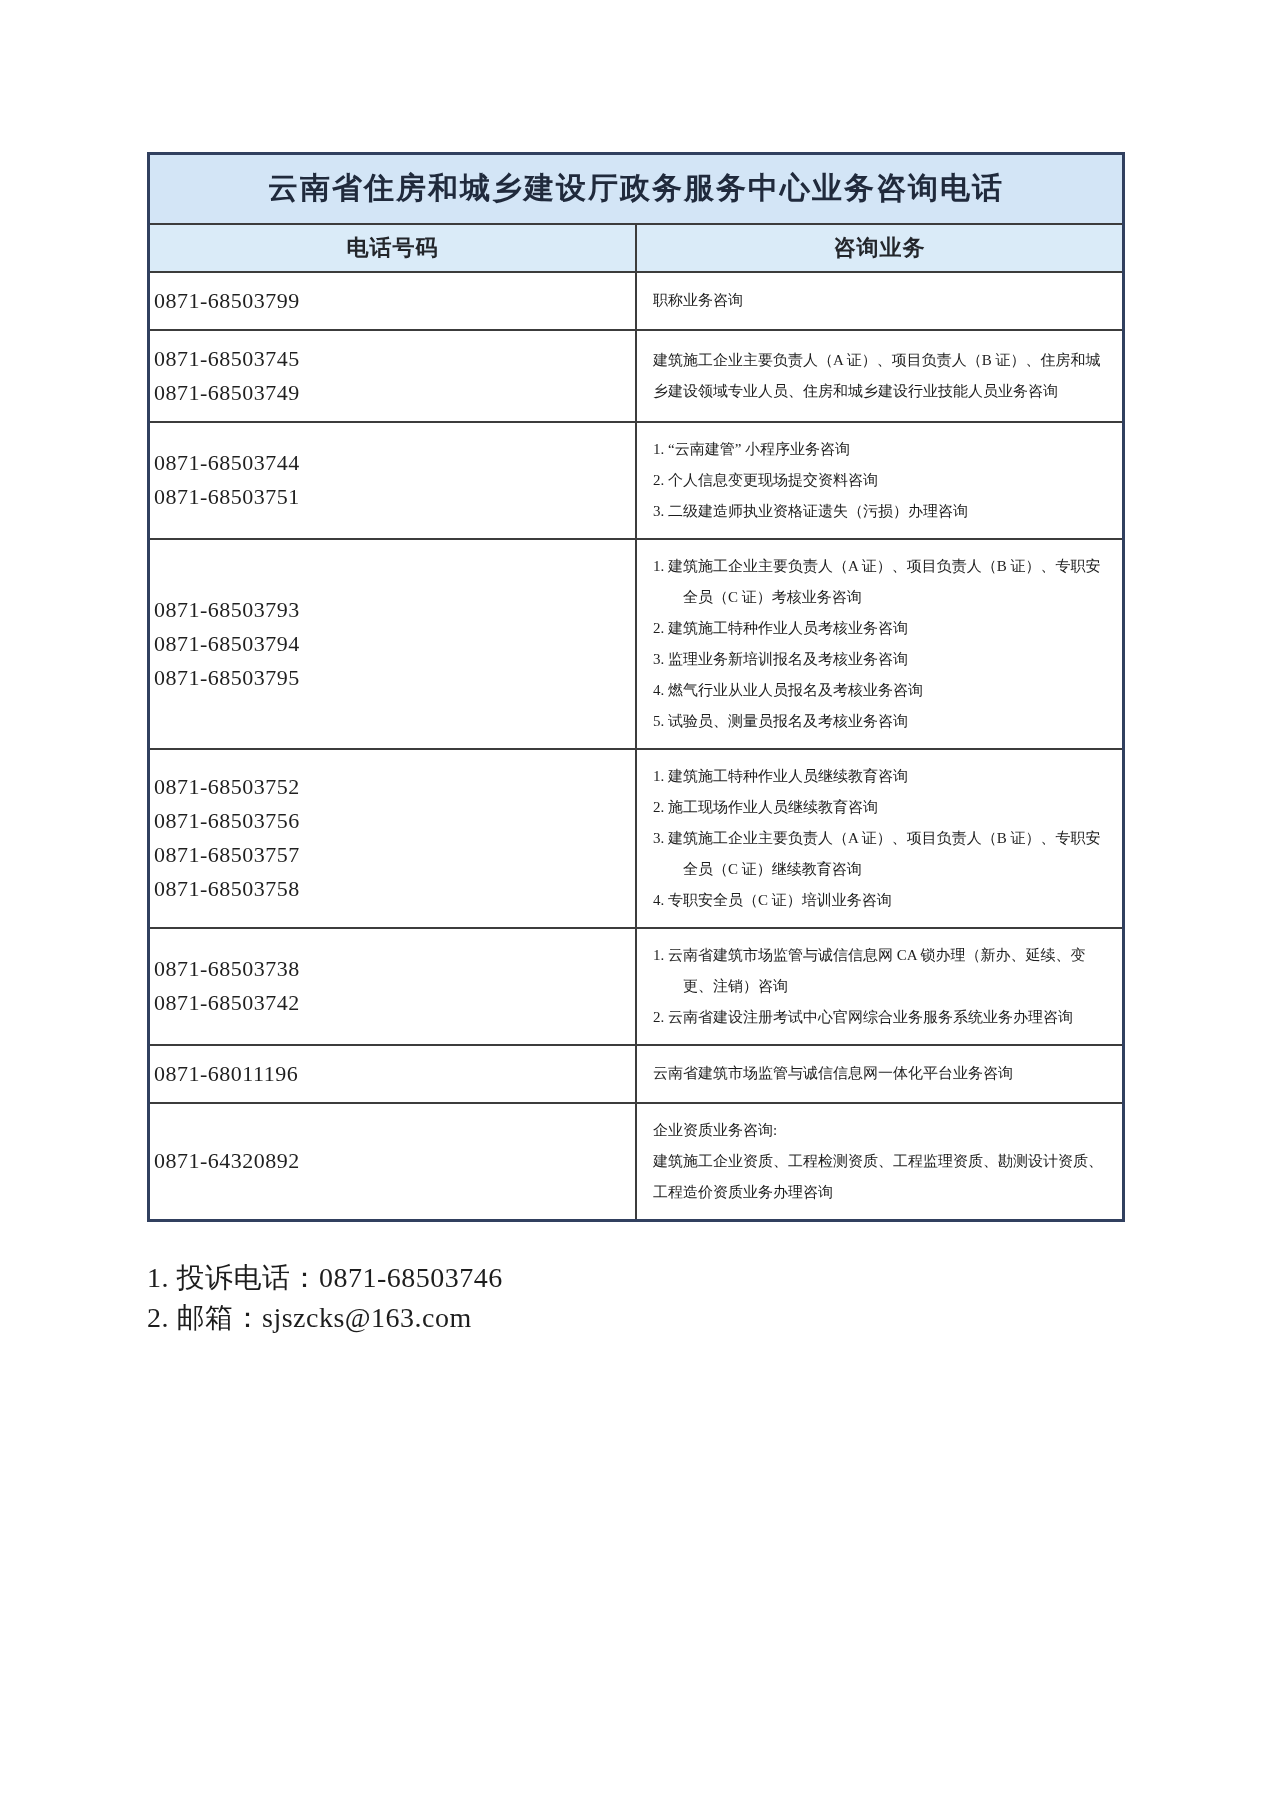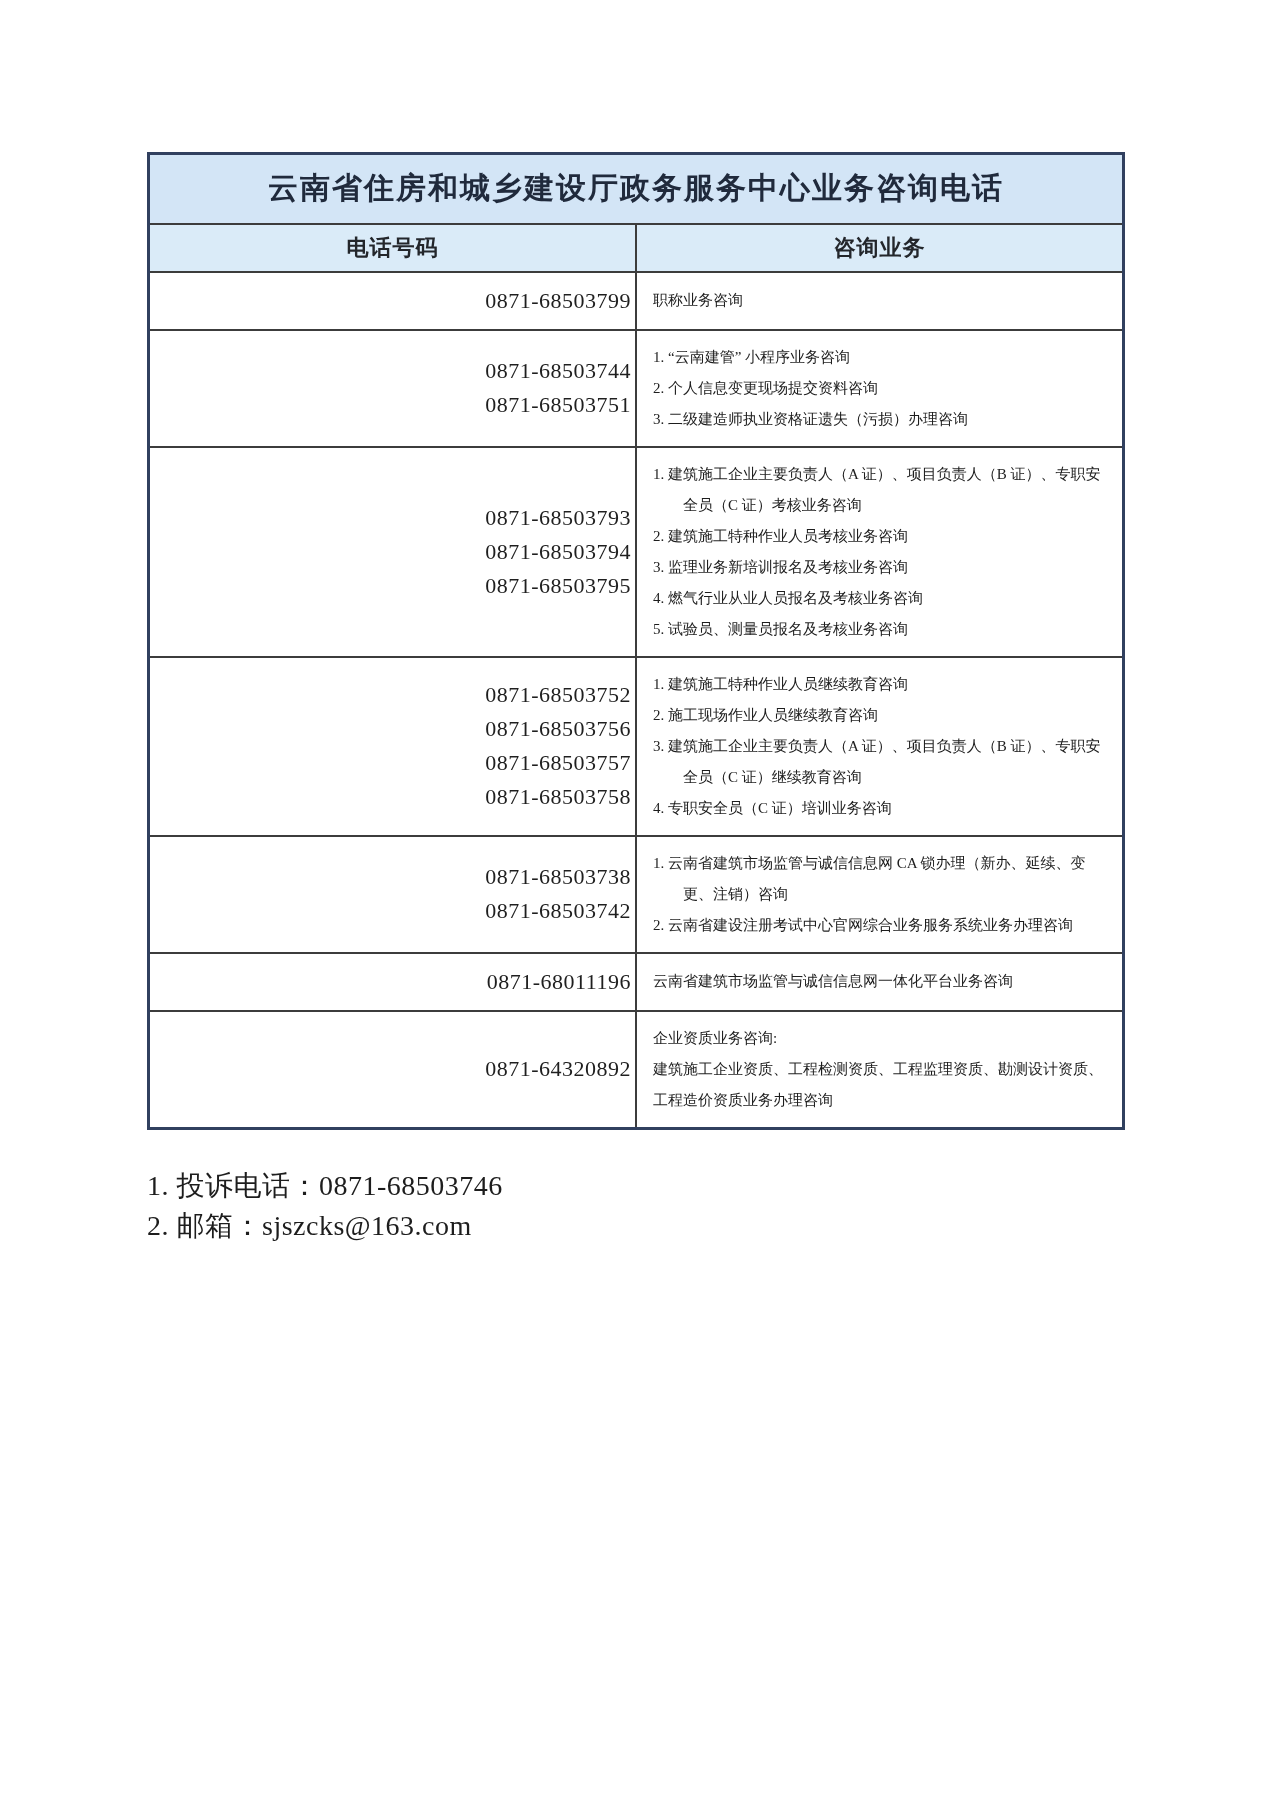--- a/index.html
+++ b/index.html
@@ -40,21 +40,21 @@
     height: 48px;
     text-align: center;
     vertical-align: middle;
     font-size: 22px;
     font-weight: bold;
     color: #23262b;
     letter-spacing: 1px;
   }
   .col-phone { width: 271px; }
   .phone-cell {
-    text-align: right;
+    text-align: left;
     vertical-align: middle;
     padding: 11px 4px;
     height: 56px;
     background: #ffffff;
   }
   .phone {
     font-size: 22px;
     line-height: 34px;
     letter-spacing: 0.5px;
     white-space: nowrap;
@@ -122,20 +122,29 @@
         <tr>
           <td class="phone-cell">
             <div class="phone">0871-68503799</div>
           </td>
           <td class="biz-cell">
             <div class="item">职称业务咨询</div>
           </td>
         </tr>
         <tr>
           <td class="phone-cell">
+            <div class="phone">0871-68503745</div>
+            <div class="phone">0871-68503749</div>
+          </td>
+          <td class="biz-cell">
+            <div class="item">建筑施工企业主要负责人（A 证）、项目负责人（B 证）、住房和城乡建设领域专业人员、住房和城乡建设行业技能人员业务咨询</div>
+          </td>
+        </tr>
+        <tr>
+          <td class="phone-cell">
             <div class="phone">0871-68503744</div>
             <div class="phone">0871-68503751</div>
           </td>
           <td class="biz-cell">
             <div class="item hanging">1. “云南建管” 小程序业务咨询</div>
             <div class="item hanging">2. 个人信息变更现场提交资料咨询</div>
             <div class="item hanging">3. 二级建造师执业资格证遗失（污损）办理咨询</div>
           </td>
         </tr>
         <tr>

